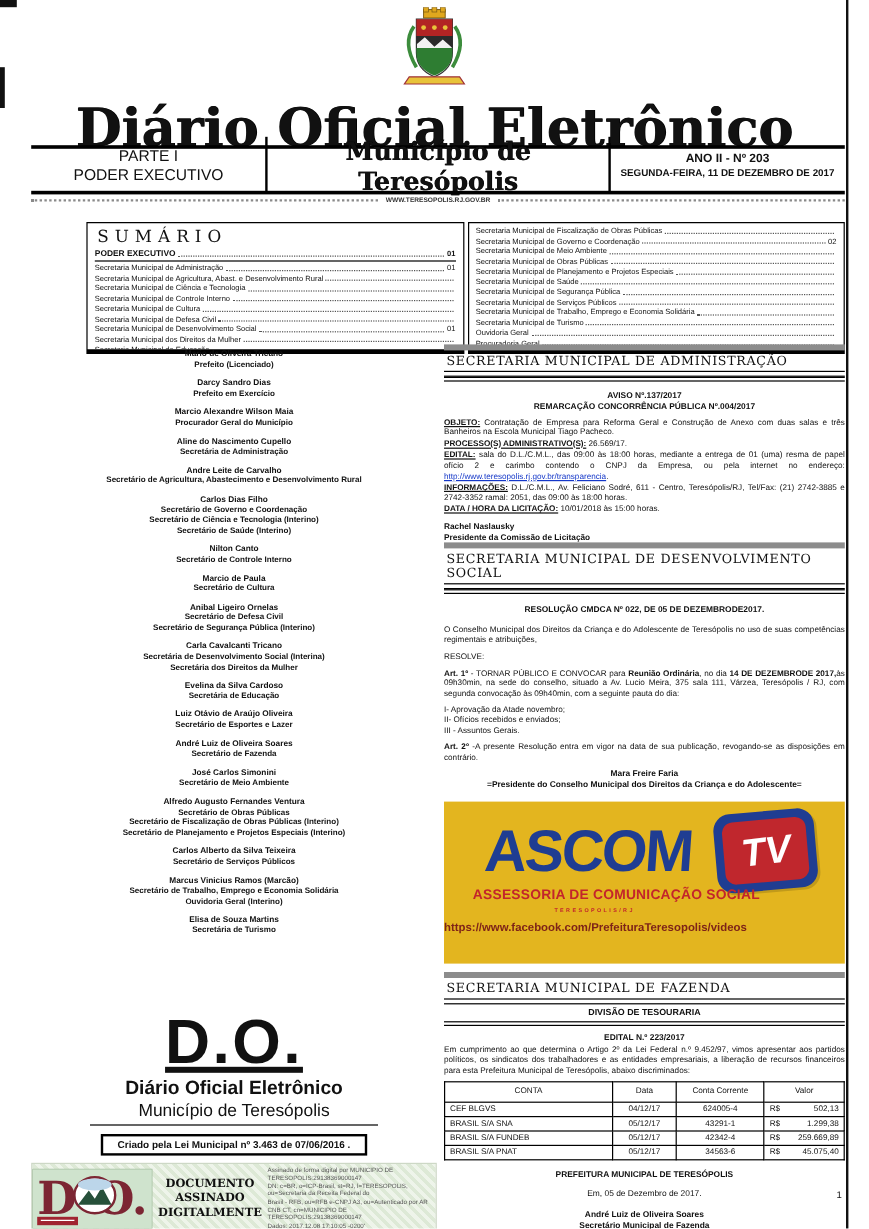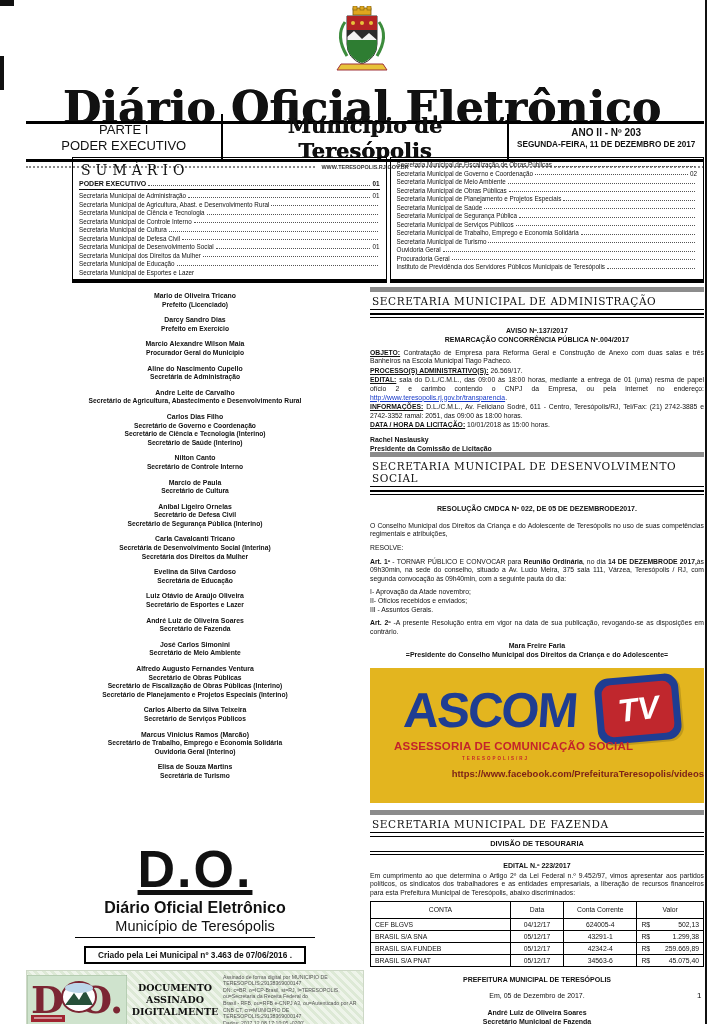--- a/index.html
+++ b/index.html
@@ -18,21 +18,21 @@
   .hcell.left{width:29%;font-size:13px;line-height:16px;}
   .hcell.mid{width:42%;border-left:2px solid #000;border-right:2px solid #000;
       font-family:"DejaVu Serif",serif;font-weight:bold;font-size:21px;text-shadow:0.4px 0 0 #000;}
   .hcell.right{width:29%;}
   .hcell.right .edition{font-weight:bold;font-size:10px;line-height:13px;}
   .hcell.right .date{font-weight:bold;font-size:8.2px;line-height:11px;}
   .www-row{position:absolute;top:162px;left:26px;right:20px;height:9px;display:flex;align-items:center;}
   .www-fill{flex:1;border-top:2px dotted #8a8a8a;height:0;}
   .www-text{font-size:5.5px;font-weight:bold;color:#333;padding:0 6px;white-space:nowrap;}
   
-  .summary{position:absolute;top:157px;left:26px;right:20px;height:126px;display:flex;gap:3px;padding-left:46px;}
+  .summary{position:absolute;top:185px;left:26px;right:20px;height:110px;display:flex;gap:3px;padding-left:46px;}
   .sum-box{flex:1;border:1.5px solid #000;border-bottom:4px solid #000;padding:3px 6px 2px 6px;
       display:flex;flex-direction:column;overflow:hidden;}
   .sum-title{font-family:"DejaVu Serif",serif;font-size:14px;letter-spacing:5px;margin:1px 0 2px 2px;}
   .toc-head{display:flex;align-items:flex-end;font-weight:bold;font-size:7px;border-bottom:1.2px solid #000;padding-bottom:2px;margin-bottom:2px;}
   .toc-row{display:flex;align-items:flex-end;font-size:6.3px;line-height:7.4px;margin-bottom:1.1px;}
   .leader{flex:1;border-bottom:1px dotted #555;margin:0 2px 1.5px 2px;min-width:8px;}
   .toc-page{font-size:6.3px;}
   
   .officials{position:absolute;top:292px;left:26px;width:338px;text-align:center;}
   .official{margin-bottom:7px;}
@@ -65,21 +65,21 @@
   .ascom{position:absolute;left:370px;width:334px;background:#e3b51f;overflow:hidden;}
   .ascom-inner{position:relative;height:100%;}
   .ascom-brand{position:absolute;left:34px;top:18px;font-size:49px;font-weight:800;letter-spacing:-2px;
       color:#1f3d92;transform:skewX(-4deg);line-height:49px;}
   .tv-logo{position:absolute;right:24px;top:8px;width:84px;height:66px;background:#1f3d92;border-radius:14px;
       transform:rotate(-5deg);box-shadow:2px 2px 0 rgba(0,0,0,0.15);}
   .tv-inner{position:absolute;inset:7px;background:#c0272d;border-radius:9px;display:flex;align-items:center;justify-content:center;}
   .tv-text{color:#fff;font-weight:800;font-size:32px;font-style:italic;transform:rotate(-2deg);}
   .ascom-sub{position:absolute;left:24px;top:72px;color:#c3242b;font-weight:800;font-size:11.5px;letter-spacing:0.2px;}
   .ascom-tag{position:absolute;left:92px;top:88px;color:#c3242b;font-weight:bold;font-size:4.5px;letter-spacing:2px;}
-  .ascom-url{position:absolute;left:0;right:0;top:100px;text-align:right;color:#7e2418;font-weight:800;font-size:9.5px;}
+  .ascom-url{position:absolute;left:0;right:0;top:100px;text-align:left;color:#7e2418;font-weight:800;font-size:9.5px;}
   
   table.fz{width:100%;border-collapse:collapse;margin-top:2px;}
   table.fz th,table.fz td{border:1px solid #000;font-size:6.8px;padding:2px 4px;}
   table.fz th{font-weight:normal;text-align:center;height:12px;}
   td.c{text-align:center;}
   td.valor{padding:2px 3px;}
   td.valor .vwrap{display:flex;justify-content:space-between;}
   .fz-footer{text-align:center;margin-top:9px;font-size:7px;line-height:8.8px;}
   .fz-footer .b{font-weight:bold;}
   .page-num{position:absolute;top:991px;left:697px;font-size:8px;}

